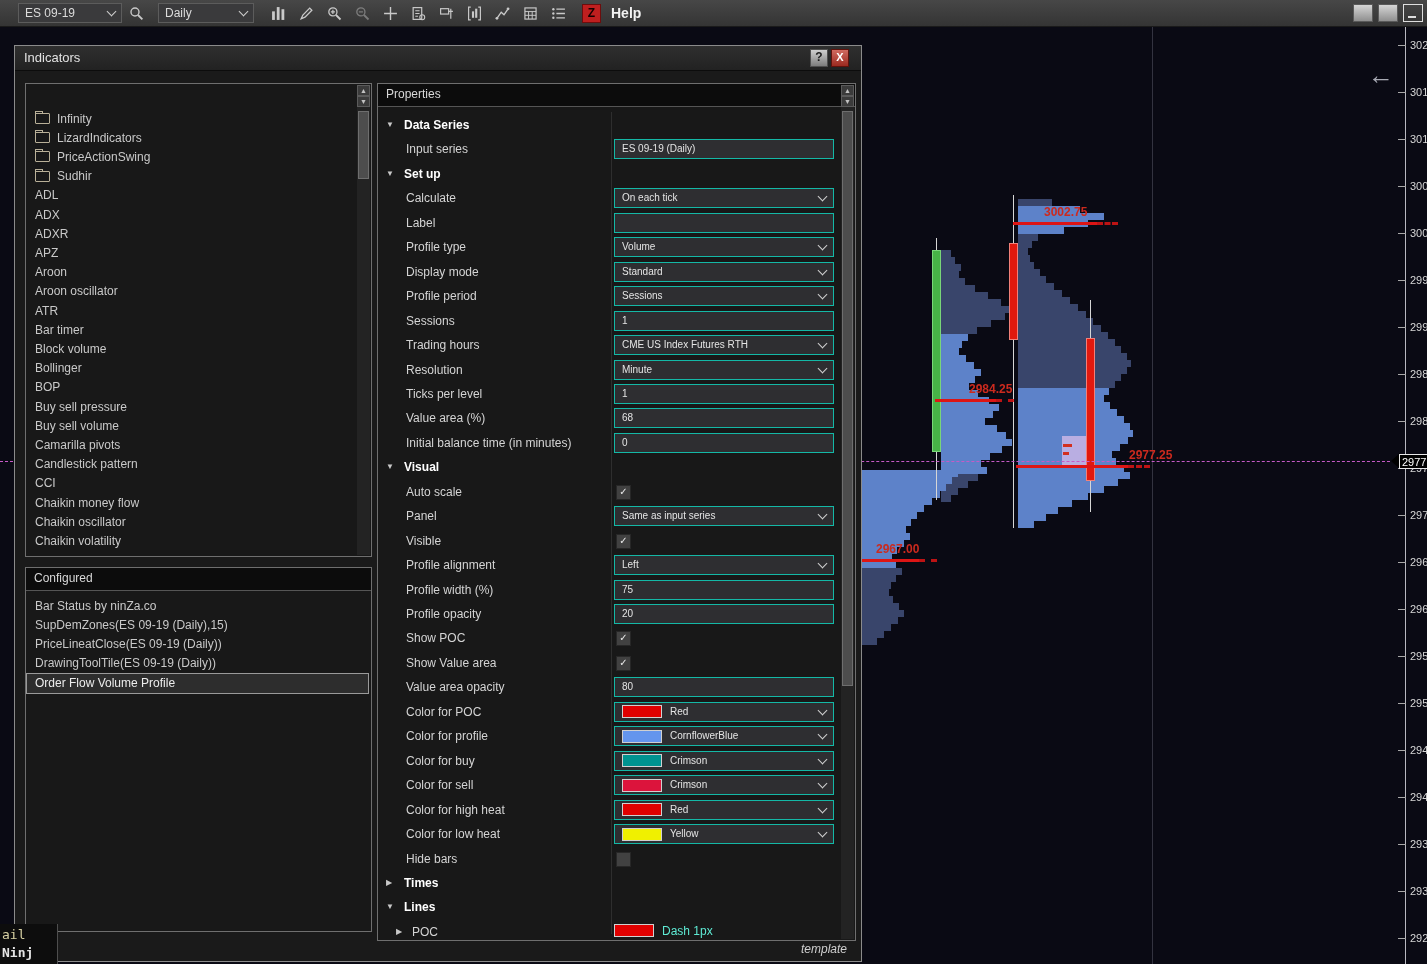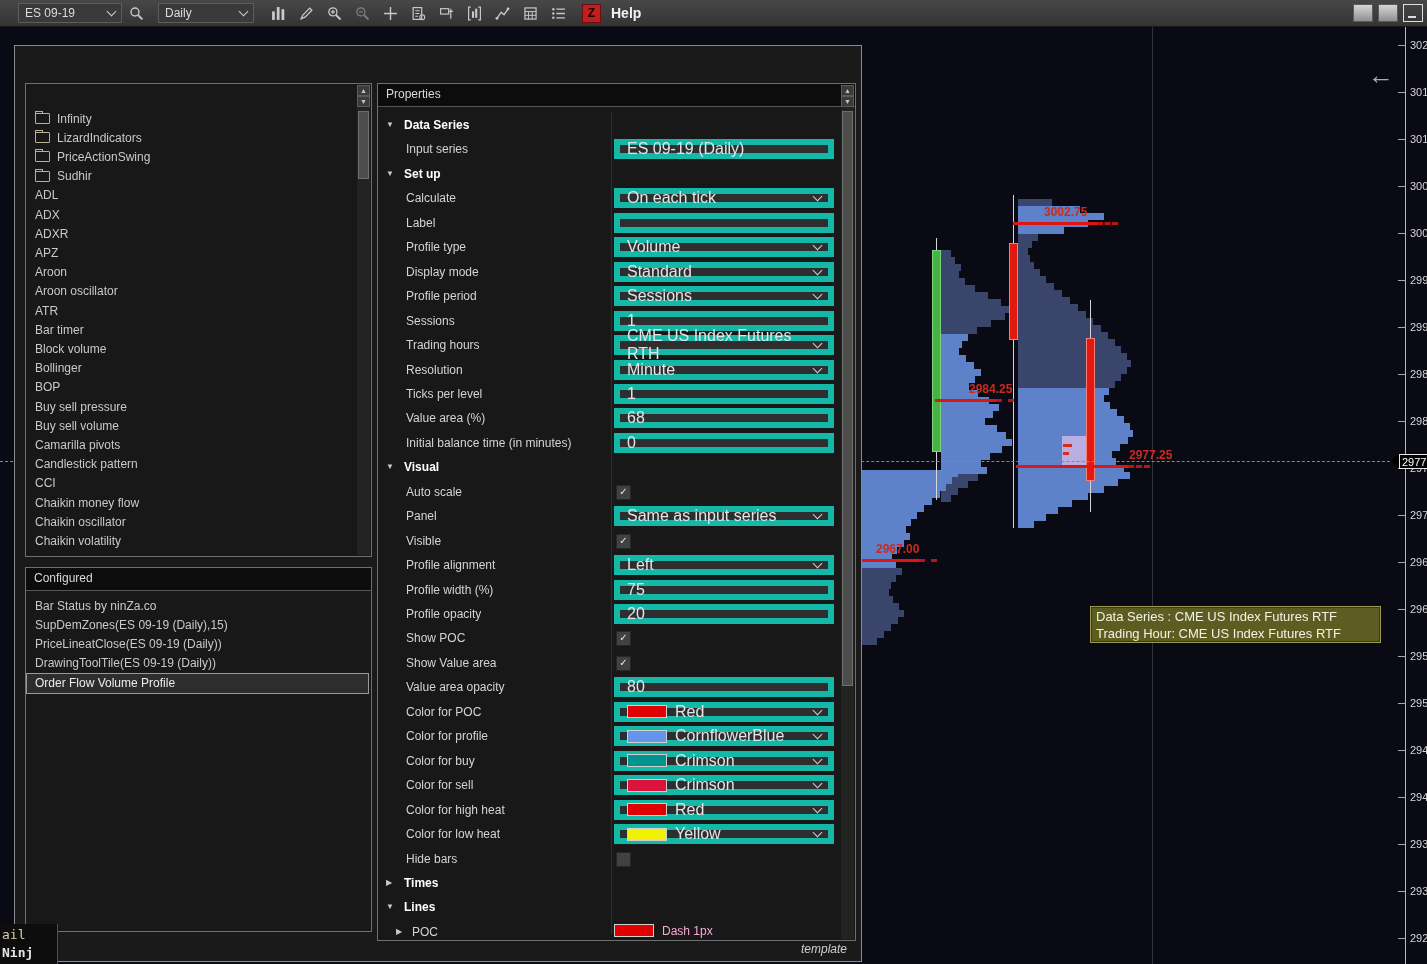--- a/index.html
+++ b/index.html
@@ -86,21 +86,21 @@
   .sbtn{position:absolute;left:0;width:13px;height:11px;background:#3b3b3b;border:1px solid #5b5b5b;
     color:#c2c2c2;font-size:7px;text-align:center;line-height:10px;box-sizing:border-box;}
   .sthumb{position:absolute;left:1px;width:11px;background:#4d4d4d;border:1px solid #6e6e6e;box-sizing:border-box;}
   
   #props-panel{left:362px;top:37px;width:479px;height:858px;overflow:hidden;}
   .prop-row{position:absolute;left:0;width:462px;height:24px;}
   .prop-label{position:absolute;top:4px;color:#d4d4d4;font-size:12px;white-space:nowrap;}
   .prop-cat .prop-label{color:#fff;font-weight:bold;}
   .tri{position:absolute;top:6px;color:#c8c8c8;font-size:8px;}
   .vbox{position:absolute;left:236px;top:1px;width:220px;height:20px;background:#2e2e31;
-    border:6px solid #14b8a6;box-sizing:border-box;color:#e4e4e4;font-size:16px;line-height:18px;
+    border:1px solid #14b8a6;box-sizing:border-box;color:#e4e4e4;font-size:10px;line-height:18px;
     padding-left:7px;display:flex;align-items:center;}
   .vbox .chev{position:absolute;right:7px;border-color:#d0d0d0;}
   .swatch{width:38px;height:11px;border:1px solid #d0d0d0;margin-right:8px;flex:none;}
   .cbox{position:absolute;left:238px;top:4px;width:13px;height:13px;background:#414141;
     border:1px solid #272727;color:#eaeaea;font-size:10px;line-height:12px;text-align:center;}
   #colsep{position:absolute;left:233px;top:28px;bottom:6px;width:1px;background:#2e2e2e;}
   #template-link{position:absolute;right:14px;top:896px;color:#cfcfcf;font-style:italic;font-size:12px;z-index:11;}
 </style>
 </head>
 <body>
@@ -234,24 +234,20 @@
         <div class="pocdash" style="left: 996px; top: 373px; width: 18px;"></div>
         <div class="poclabel" style="left: 969px; top: 356px;">2984.25</div>
         <div class="pocline" style="left: 1016px; top: 439px; width: 112px;"></div>
         <div class="pocdash" style="left: 1128px; top: 439px; width: 22px;"></div>
         <div class="poclabel" style="left: 1129px; top: 422px;">2977.25</div>
         <div class="pocline" style="left: 862px; top: 533px; width: 57px;"></div>
         <div class="pocdash" style="left: 919px; top: 533px; width: 18px;"></div>
         <div class="poclabel" style="left: 876px; top: 516px;">2967.00</div>
       </div>
     <div id="cur-price-line" style="top: 435px;"></div>
-    <div id="infobox">
-      <div>Data Series : CME US Index Futures RTF</div>
-      <div>Trading Hour: CME US Index Futures RTF</div>
-    </div>
     <div id="back-arrow">←</div>
     <div id="yaxis">
       <div id="yaxis-dyn">
           <div class="ytick" style="top: 19px;"></div>
           <div class="ylab" style="top: 13px;">3020</div>
           <div class="ytick" style="top: 66px;"></div>
           <div class="ylab" style="top: 60px;">3015</div>
           <div class="ytick" style="top: 113px;"></div>
           <div class="ylab" style="top: 107px;">3010</div>
           <div class="ytick" style="top: 160px;"></div>
@@ -386,20 +382,25 @@
     <div id="ninza-logo">Z</div>
     <div id="help-label">Help</div>
     <div id="winbtns">
       <div class="wbtn"></div>
       <div class="wbtn"></div>
       <div class="wbtn outline"></div>
     </div>
   </div>
 
   <div id="dialog">
+    <div id="titlebar">
+      <span id="dialog-title">Indicators</span>
+      <div id="btn-help">?</div>
+      <div id="btn-close">X</div>
+    </div>
 
     <div class="panel" id="avail-panel">
       <div id="avail-list">
           <div class="lrow" style="top: 25px;">
             <span class="foldic"></span>
             <span>Infinity</span>
           </div>
           <div class="lrow" style="top: 44.2px;">
             <span class="foldic"></span>
             <span>LizardIndicators</span>
@@ -690,21 +691,21 @@
             <div class="tri" style="left: 8px;">▶</div>
             <div class="prop-label" style="left: 26px;">Times</div>
           </div>
           <div class="prop-row prop-cat" style="top: 812.4px;">
             <div class="tri" style="left: 8px;">▼</div>
             <div class="prop-label" style="left: 26px;">Lines</div>
           </div>
           <div class="prop-row" style="top: 836.85px;">
             <div class="tri" style="left: 18px;">▶</div>
             <div class="prop-label" style="left: 34px;">POC</div>
-            <div style="position: absolute; left: 236px; top: 3px; display: flex; align-items: center; color: #f9a8d4; font-size: 12px;">
+            <div style="position: absolute; left: 236px; top: 3px; display: flex; align-items: center; color: #5eead4; font-size: 12px;">
               <span class="swatch" style="background: rgb(224, 0, 0);"></span>
               <span>Dash 1px</span>
             </div>
           </div>
         </div>
       <div class="sbar">
         <div class="sbtn" style="top:0;">▲</div>
         <div class="sbtn" style="top:11px;">▼</div>
         <div class="sthumb" style="top:26px;height:575px;"></div>
       </div>

